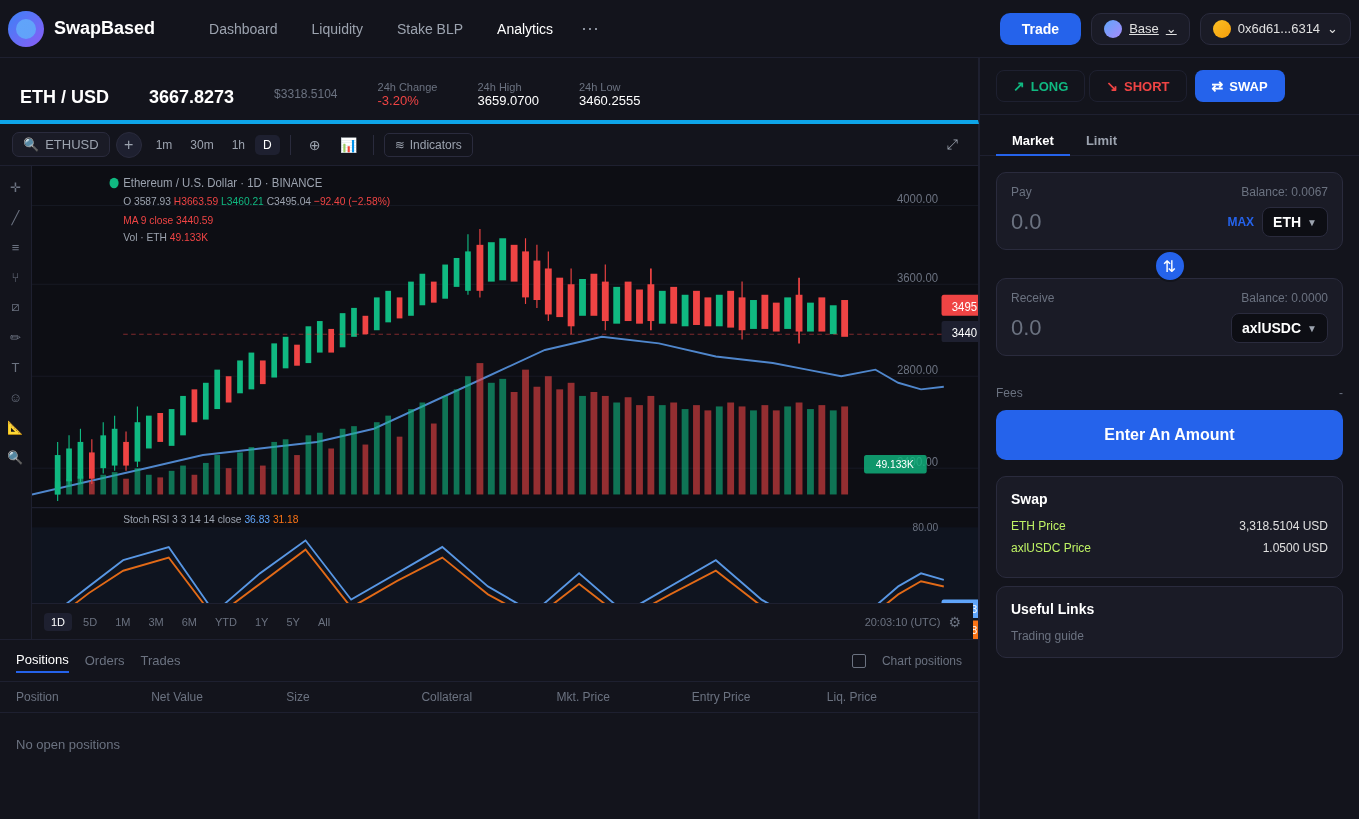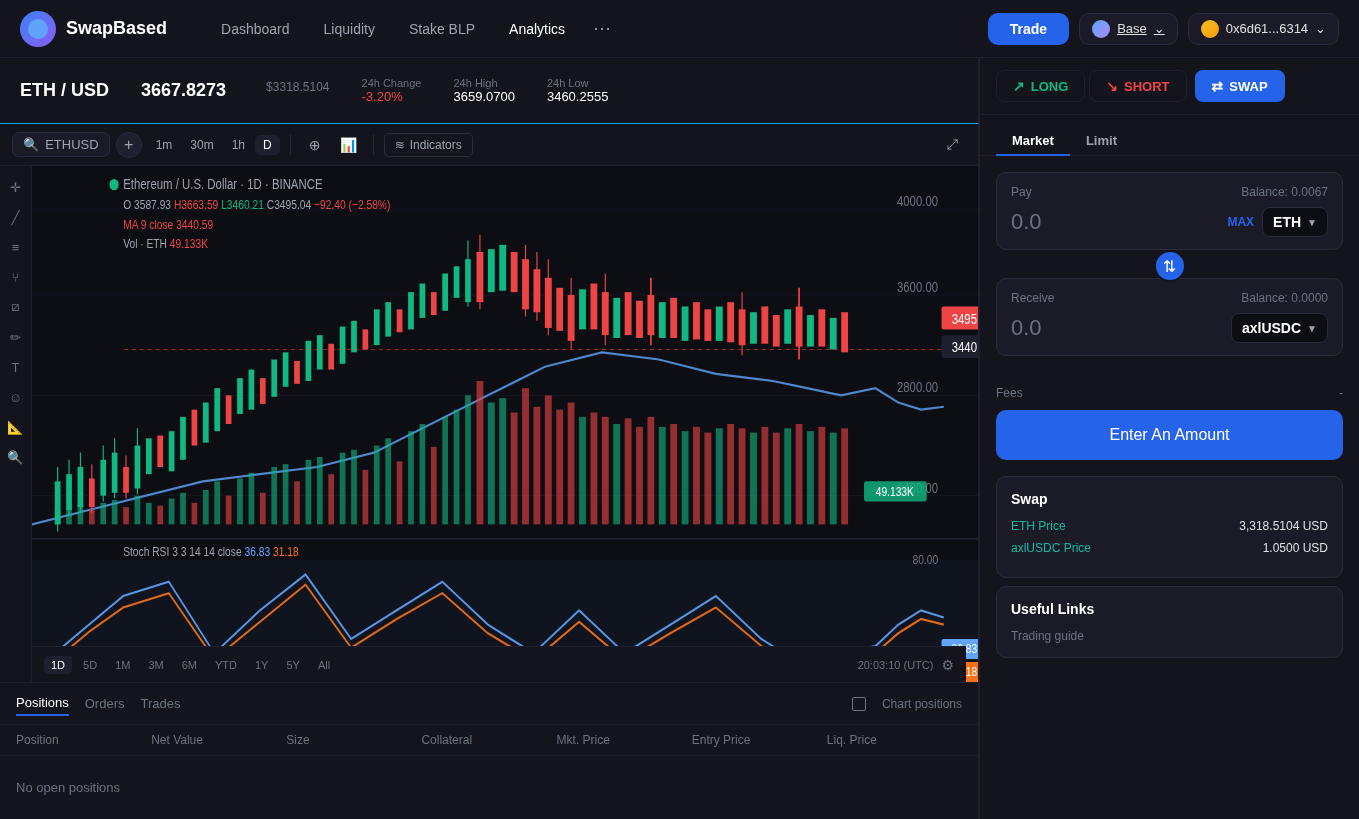--- a/index.html
+++ b/index.html
@@ -13,21 +13,21 @@
       overflow: hidden;
     }
 
     
     .header {
       display: flex;
       align-items: center;
       background: #13141c;
       border-bottom: 1px solid #1e2030;
       height: 58px;
-      padding: 0 20px;
+      padding: 0 8px;
       gap: 24px;
     }
     .logo-area {
       display: flex;
       align-items: center;
       gap: 10px;
       margin-right: 16px;
     }
     .logo-icon {
       width: 36px;
@@ -130,26 +130,26 @@
       flex: 1;
       display: flex;
       flex-direction: column;
       background: #0d0e14;
       overflow: hidden;
     }
 
     
     .price-bar {
       background: #13141c;
-      border-bottom: 1px solid #0ea5e9;
+      border-bottom: 4px solid #0ea5e9;
       border-right: 1px solid #1e2030;
       padding: 12px 20px;
       display: flex;
-      align-items: center;
-      gap: 32px;
+      align-items: flex-end;
+      gap: 40px;
       height: 66px;
     }
     .pair-name {
       font-size: 18px;
       font-weight: 700;
       color: #fff;
     }
     .price-main {
       display: flex;
       flex-direction: row;
@@ -303,21 +303,21 @@
       flex: 1;
       position: relative;
       overflow: hidden;
     }
 
     
     .bottom-panel {
       background: #13141c;
       border-top: 1px solid #1e2030;
       border-right: 1px solid #1e2030;
-      height: 137px;
+      height: 180px;
     }
     .bottom-tabs {
       display: flex;
       align-items: center;
       padding: 0 16px;
       height: 42px;
       border-bottom: 1px solid #1e2030;
       gap: 16px;
     }
     .bottom-tab {
@@ -517,21 +517,21 @@
 
     
     .action-btn {
       margin: 0 16px 16px;
       background: #2563eb;
       color: #fff;
       border: none;
       border-radius: 10px;
       padding: 16px;
       font-size: 16px;
-      font-weight: 400;
+      font-weight: 700;
       cursor: pointer;
       width: calc(100% - 32px);
       text-align: center;
     }
 
     
     .swap-info {
       margin: 0 16px 8px;
       background: #1a1b26;
       border: 1px solid #2a2b3d;
@@ -542,21 +542,21 @@
       font-size: 14px;
       font-weight: 600;
       color: #fff;
       margin-bottom: 12px;
     }
     .swap-info-row {
       display: flex;
       justify-content: space-between;
       margin-bottom: 8px;
     }
-    .swap-info-label { color: #14b8a6; font-size: 12px; }
+    .swap-info-label { color: #bef264; font-size: 12px; }
     .swap-info-value { color: #e0e0e0; font-size: 12px; font-weight: 500; }
 
     
     .useful-links {
       margin: 0 16px 16px;
       background: #1a1b26;
       border: 1px solid #2a2b3d;
       border-radius: 10px;
       padding: 14px;
     }
@@ -898,21 +898,21 @@
             <text x="175" y="372" fill="#6b7280" font-size="9" text-anchor="middle">18</text>
             <text x="250" y="372" fill="#fff" font-size="9" font-weight="bold" text-anchor="middle">2024</text>
             <text x="325" y="372" fill="#6b7280" font-size="9" text-anchor="middle">15</text>
             <text x="410" y="372" fill="#6b7280" font-size="9" text-anchor="middle">Feb</text>
             <text x="490" y="372" fill="#6b7280" font-size="9" text-anchor="middle">15</text>
             <text x="575" y="372" fill="#6b7280" font-size="9" text-anchor="middle">Mar</text>
             <text x="655" y="372" fill="#6b7280" font-size="9" text-anchor="middle">18</text>
             <text x="740" y="372" fill="#6b7280" font-size="9" text-anchor="middle">Apr</text>
           </svg>
 
-          <div style="position:absolute;bottom:0;left:0;right:12px;display:flex;align-items:center;justify-content:space-between;padding:4px 12px;background:#13141c;border-top:1px solid #1e2030;height:36px;">
+          <div style="position:absolute;bottom:0;left:0;right:5px;display:flex;align-items:center;justify-content:space-between;padding:4px 12px;background:#13141c;border-top:1px solid #1e2030;height:36px;">
             <div style="display:flex;gap:4px;">
               <span style="padding:3px 7px;border-radius:4px;font-size:11px;color:#fff;background:#1e2030;cursor:pointer;">1D</span>
               <span style="padding:3px 7px;border-radius:4px;font-size:11px;color:#6b7280;cursor:pointer;">5D</span>
               <span style="padding:3px 7px;border-radius:4px;font-size:11px;color:#6b7280;cursor:pointer;">1M</span>
               <span style="padding:3px 7px;border-radius:4px;font-size:11px;color:#6b7280;cursor:pointer;">3M</span>
               <span style="padding:3px 7px;border-radius:4px;font-size:11px;color:#6b7280;cursor:pointer;">6M</span>
               <span style="padding:3px 7px;border-radius:4px;font-size:11px;color:#6b7280;cursor:pointer;">YTD</span>
               <span style="padding:3px 7px;border-radius:4px;font-size:11px;color:#6b7280;cursor:pointer;">1Y</span>
               <span style="padding:3px 7px;border-radius:4px;font-size:11px;color:#6b7280;cursor:pointer;">5Y</span>
               <span style="padding:3px 7px;border-radius:4px;font-size:11px;color:#6b7280;cursor:pointer;">All</span>

